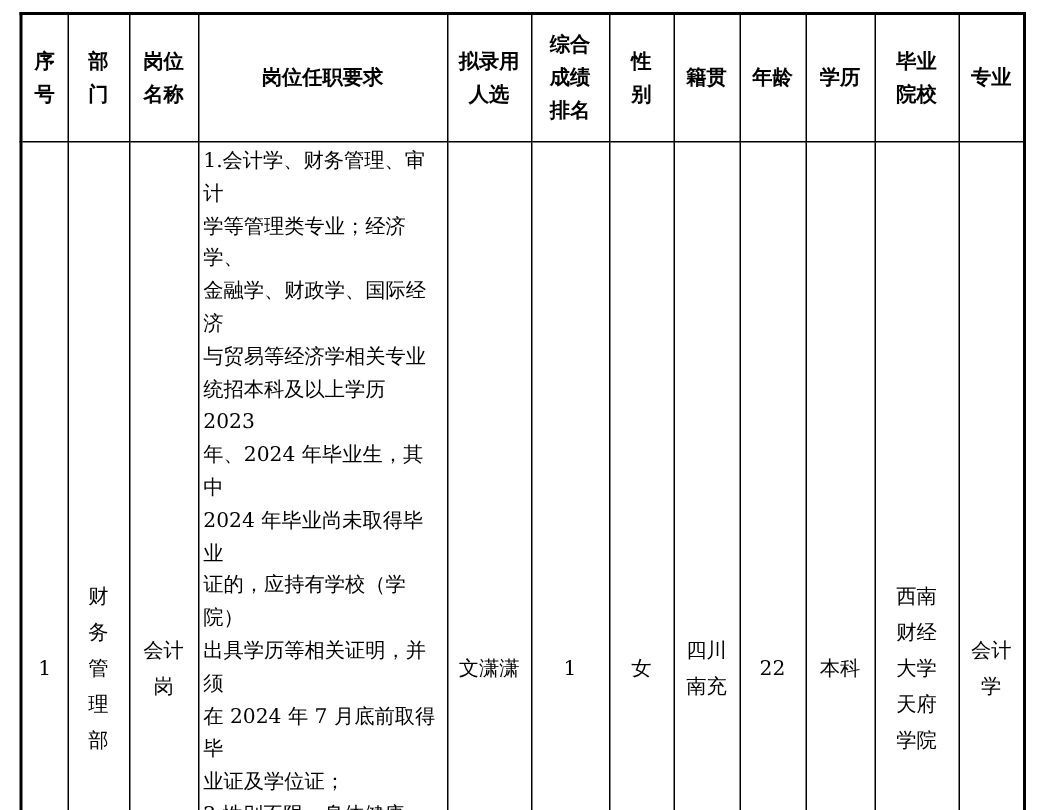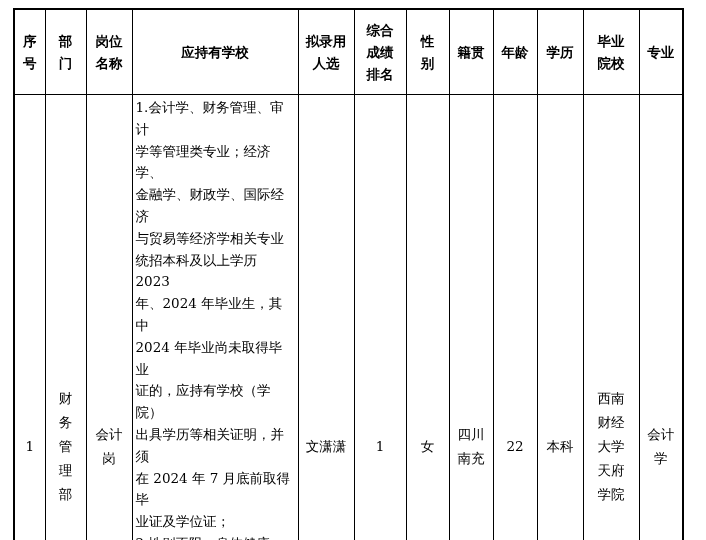--- a/index.html
+++ b/index.html
@@ -74,21 +74,21 @@
       <col style="width:44px">
     </colgroup>
     <thead>
       <tr>
         <th>序
 号</th>
         <th>部
 门</th>
         <th>岗位
 名称</th>
-        <th>应持有学校</th>
+        <th>岗位任职要求</th>
         <th>拟录用
 人选</th>
         <th>综合
 成绩
 排名</th>
         <th>性
 别</th>
         <th>籍贯</th>
         <th>年龄</th>
         <th>学历</th>

